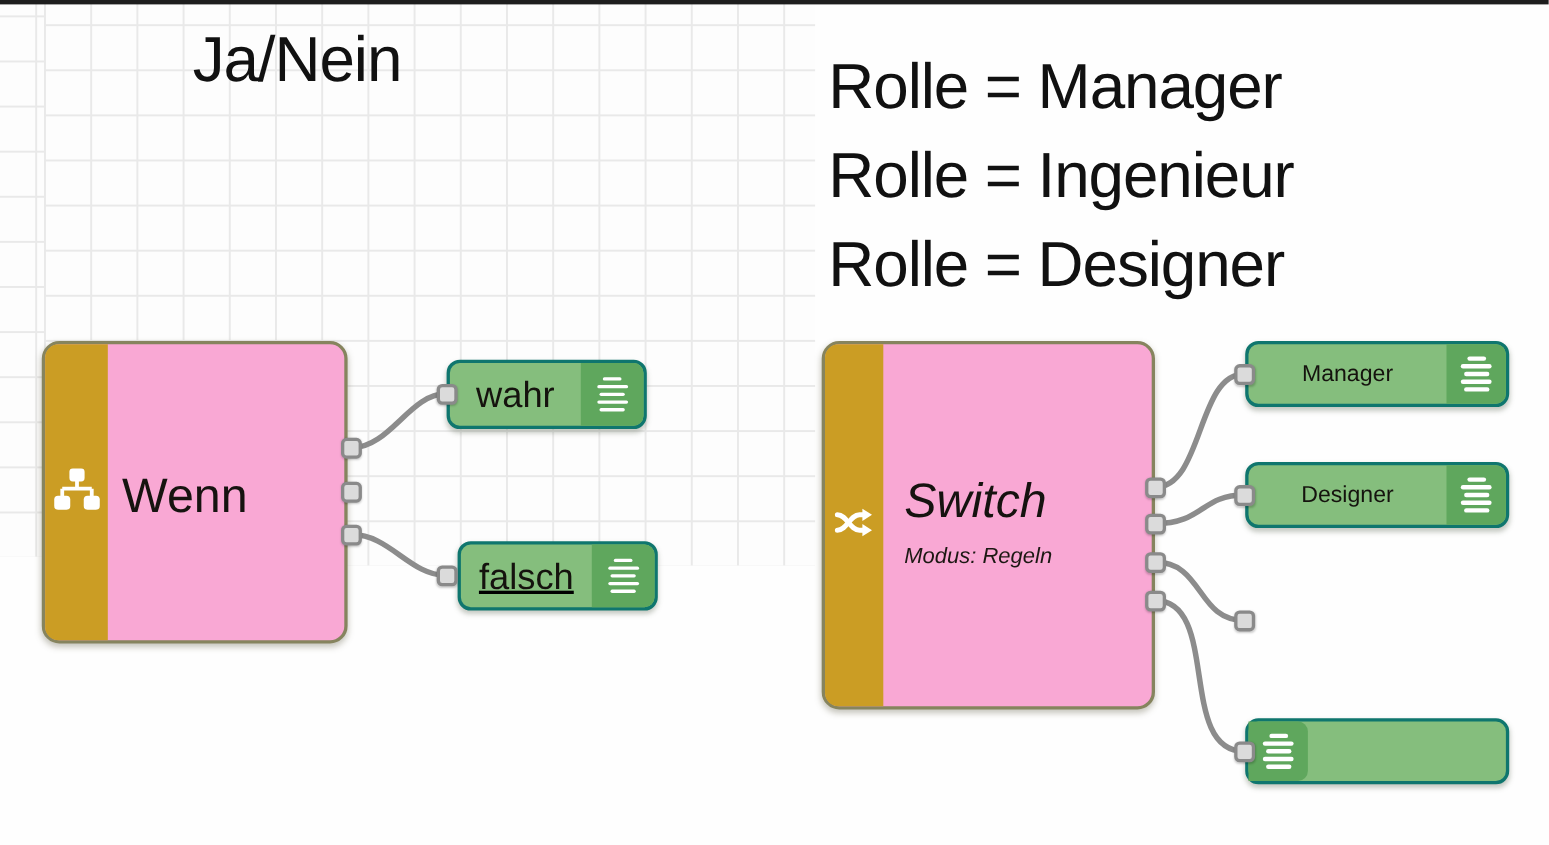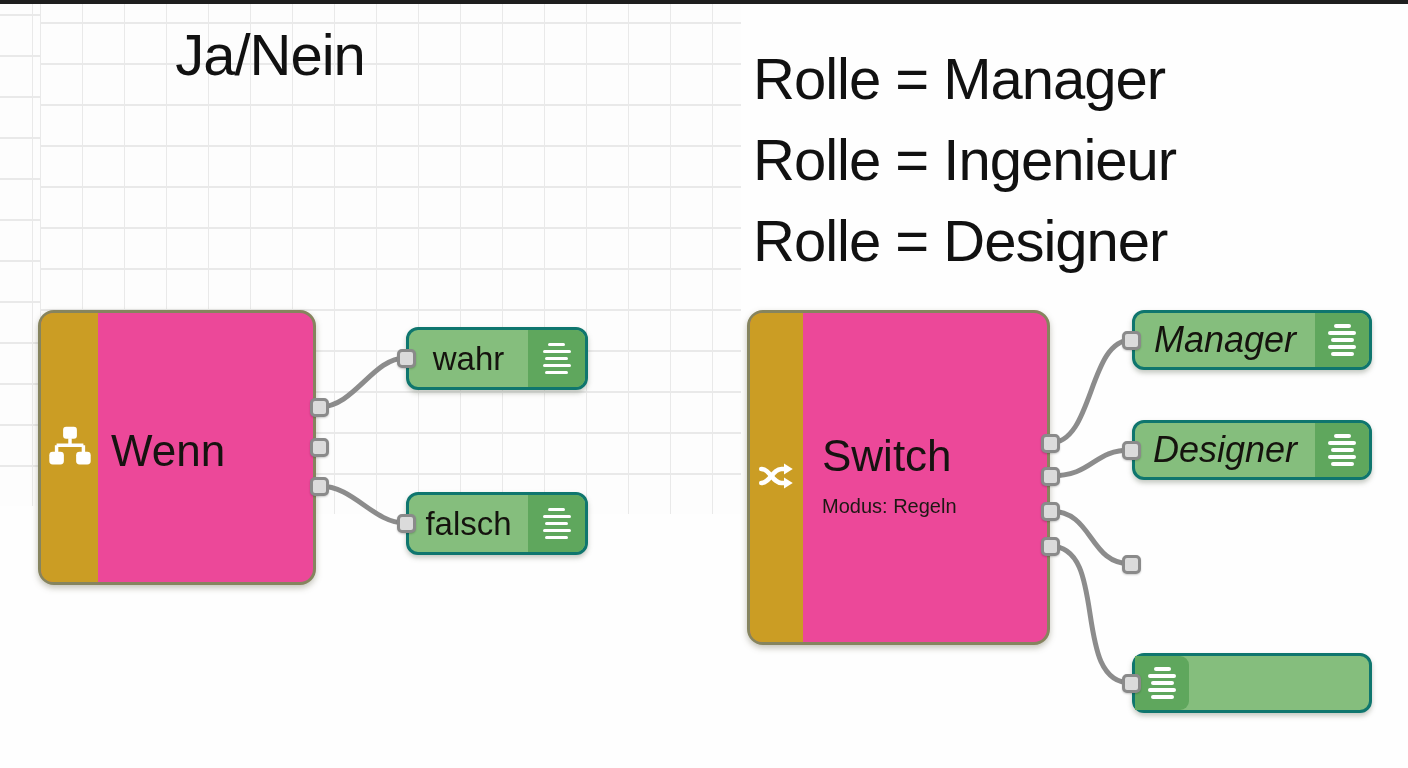--- a/index.html
+++ b/index.html
@@ -22,48 +22,48 @@
   
   .headline { position:absolute; color:#111; font-size:58px; line-height:81px; z-index:1;
               letter-spacing:-1px; }
   #headline-left  { left:40px;  top:14px; width:460px; text-align:center; }
   #headline-right { left:753px; top:14px; width:600px; text-align:left;margin-top:24px; }
 
   
   #wires { position:absolute; left:0; top:0; z-index:2; }
 
   
-  .src-node { position:absolute; background:#ec4899; border:3px solid #86845E; border-radius:16px;
+  .src-node { position:absolute; background:#f9a8d4; border:3px solid #86845E; border-radius:16px;
               box-shadow:0 3px 6px rgba(90,85,60,.35); z-index:3; }
   .src-strip { position:absolute; left:0; top:0; bottom:0; background:#CB9D24;
                border-radius:12px 0 0 12px; display:flex; align-items:center; justify-content:center; }
   #wenn-node   { left:38px;  top:310px; width:278px; height:275px; }
   #wenn-node   .src-strip { width:57px; }
-  #switch-node { left:747px; top:310px; width:303px; height:335px; }
+  #switch-node { left:747px; top:310px; width:303px; height:335px;font-style:italic; }
   #switch-node .src-strip { width:53px; }
   .src-label { position:absolute; color:#161310; font-size:44px; line-height:50px; white-space:nowrap; }
   #wenn-node .src-label { left:70px; top:113px; }
   #switch-node .src-label-group { position:absolute; left:72px; top:118px; }
   .src-sublabel { color:#1c1813; font-size:20px; line-height:34px; margin-top:8px; white-space:nowrap; }
 
   
   .out-node { position:absolute; background:#85BE7D; border:3px solid #0f766e; border-radius:12px;
               box-shadow:0 3px 5px rgba(90,100,80,.35); z-index:3; display:flex; }
   .out-body { flex:1; display:flex; align-items:center; justify-content:center; }
   .out-label { color:#15130e; white-space:nowrap; }
   .out-icon-sect { background:#5FA75D; border-radius:0 9px 9px 0; display:flex;
                    align-items:center; justify-content:center; }
   .out-sm { width:182px; height:63px; }
   .out-sm .out-icon-sect { width:57px; }
   .out-sm .out-label { font-size:33px; }
   .out-lg { width:240px; height:60px; }
   .out-lg .out-icon-sect { width:54px; }
-  .out-lg .out-label { font-size:36px;font-style:italic; }
+  .out-lg .out-label { font-size:21px; }
   #node-wahr      { left:406px;  top:327px; }
-  #node-falsch    { left:406px;  top:492px; }
+  #node-falsch    { left:416px;  top:492px;text-decoration:underline; }
   #node-manager   { left:1132px; top:310px; }
   #node-ingenieur { left:1132px; top:420px; }
   #node-analyst   { left:1132px; top:533px; }
   #node-fallback  { left:1132px; top:653px; }
 
   
   .list-icon { display:flex; flex-direction:column; align-items:center; gap:3.5px; }
   .list-icon i { display:block; height:3.6px; background:#fff; border-radius:2px; }
   .list-icon i:nth-child(1){ width:17px; }
   .list-icon i:nth-child(2){ width:28px; }

